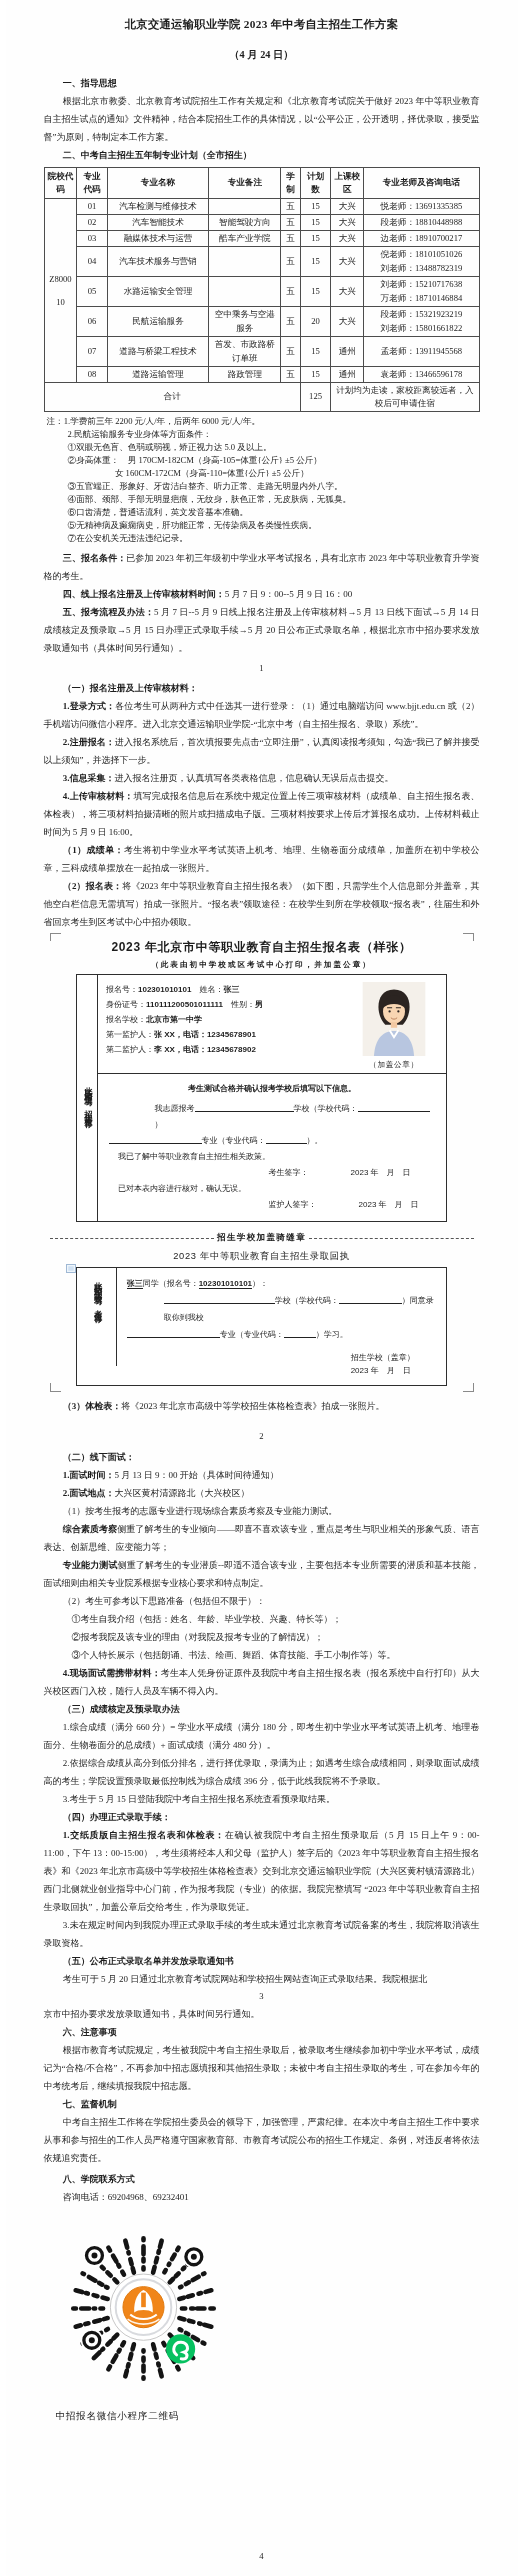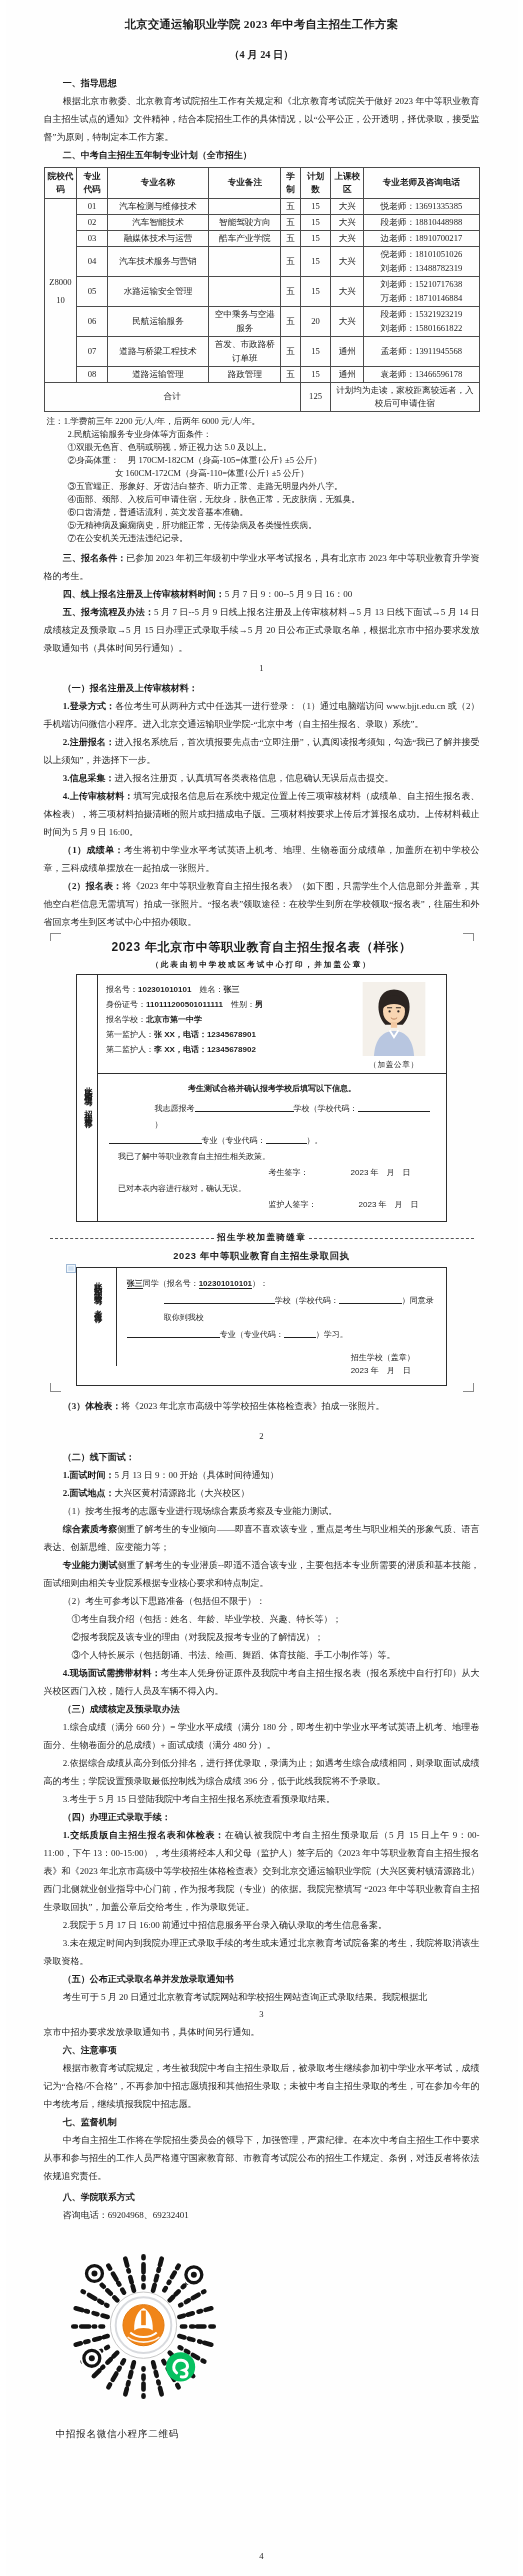--- a/index.html
+++ b/index.html
@@ -12,21 +12,21 @@
   .ind{text-indent:2.15em;}
   .b{font-weight:700;}
   .mt{margin-top:4px;}
   .pn{text-align:center;font-size:8.6px;line-height:14.6px;margin:4px 0;}
   
   table.plan{width:100%;border-collapse:collapse;margin-top:2.7px;font-size:8.6px;}
   table.plan th,table.plan td{border:0.7px solid #4c4c4c;text-align:center;padding:0.7px 2px;line-height:13.3px;}
   table.plan{border:1.3px solid #3c3c3c;}
   table.plan th{font-weight:700;height:29px;}
   td.tl{text-align:left;padding-left:4px;}
-  .codewrap{width:25px;margin:0 auto;word-break:break-all;line-height:18px;}
+  .codewrap{width:25px;margin:0 auto;word-break:break-all;line-height:23px;}
   tr.r1{height:16px;} tr.r2{height:30px;} tr.rt{height:28px;}
   
   .notes{margin-top:2.7px;font-size:8.6px;line-height:13px;}
   .n1{padding-left:.35em;} .n2{padding-left:2.8em;} .n3{padding-left:8.3em;}
   
   .form-wrap{width:371px;margin:8px auto 0;position:relative;font-family:"Liberation Sans","DejaVu Sans",sans-serif;}
   .crop{position:absolute;width:10px;height:7.3px;border-color:#8a8a8a;}
   .crop.tl{left:-26.5px;top:-6.6px;border-left:1.3px solid #8a8a8a;border-top:1.3px solid #8a8a8a;border-color:#8a8a8a;}
   .crop.tr{right:-26.5px;top:-6.6px;border-right:1.3px solid #8a8a8a;border-top:1.3px solid #8a8a8a;}
   .crop.bl{left:-26.5px;bottom:-5.3px;border-left:1.3px solid #8a8a8a;border-bottom:1.3px solid #8a8a8a;}
@@ -44,21 +44,21 @@
   .fsecB{border-top:1.3px solid #2e2e2e;padding:5.3px 10.6px 8px;font-size:8px;line-height:16px;}
   .fhead{text-align:center;font-weight:700;margin:1.3px 0 4px;}
   .ul{display:inline-block;border-bottom:0.7px solid #222;height:8.6px;vertical-align:-1.3px;}
   .w150{width:99px;} .w110{width:72px;} .w140{width:93px;} .w60{width:41px;}
   .w170{width:111px;} .w95{width:63px;} .w50{width:32px;}
   .srow{display:flex;font-size:8px;line-height:16px;}
   .srow .sg1{margin-left:160px;} .srow .sg2{margin-left:42px;}
   .dashline{display:flex;align-items:center;margin:10.6px -26.5px 5.3px -26.5px;}
   .dseg{flex:1;border-top:1.3px dashed #555;height:0;}
   .dtext{font-weight:700;font-size:8.6px;padding:0 2.7px;letter-spacing:1.3px;}
-  .r-title{text-align:center;font-weight:700;font-size:9.3px;letter-spacing:0.7px;margin-top:2.7px;}
+  .r-title{text-align:center;font-weight:400;font-size:9.3px;letter-spacing:0.7px;margin-top:2.7px;}
   .rbox{border:1.3px solid #2e2e2e;display:flex;margin-top:4.6px;position:relative;background:#fff;}
   .rside{width:34px;border-right:1.3px solid #2e2e2e;writing-mode:vertical-rl;font-weight:700;font-size:8px;
          letter-spacing:2px;height:85px;padding:6.6px 2.7px;display:flex;align-items:center;}
   .rmain{flex:1;padding:6.6px 9.3px 8px;font-size:8px;line-height:17px;min-width:0;}
   .ulv{border-bottom:0.7px solid #222;font-weight:700;}
   .sealblk{text-align:left;margin-left:224px;font-size:8px;line-height:12.6px;margin-top:9.3px;}
   .anchor-ic{position:absolute;left:-10.6px;top:-4px;width:7.3px;height:7.3px;background:#cfe0f2;border:0.7px solid #9fb8d4;
              box-shadow:inset 0 0 0 1.3px #eef5fb;}
   
   a.weblink{text-decoration:underline;}
@@ -206,21 +206,21 @@
     </tbody>
       </table>
 
     <div class="notes">
       <div class="n1">注：1.学费前三年 2200 元/人/年，后两年 6000 元/人/年。</div>
       <div class="n2">2.民航运输服务专业身体等方面条件：</div>
       <div class="n2">①双眼无色盲、色弱或弱视，矫正视力达 5.0 及以上。</div>
       <div class="n2">②身高体重：　男 170CM-182CM（身高-105=体重{公斤} ±5 公斤）</div>
       <div class="n3">女 160CM-172CM（身高-110=体重{公斤} ±5 公斤）</div>
       <div class="n2">③五官端正、形象好、牙齿洁白整齐、听力正常、走路无明显内外八字。</div>
-      <div class="n2">④面部、颈部、入校后可申请住宿，无纹身，肤色正常，无皮肤病，无狐臭。</div>
+      <div class="n2">④面部、颈部、手部无明显疤痕，无纹身，肤色正常，无皮肤病，无狐臭。</div>
       <div class="n2">⑥口齿清楚，普通话流利，英文发音基本准确。</div>
       <div class="n2">⑤无精神病及癫痫病史，肝功能正常，无传染病及各类慢性疾病。</div>
       <div class="n2">⑦在公安机关无违法违纪记录。</div>
     </div>
 
     <div class="p ind mt"><b>三、报名条件：</b><span>已参加 2023 年初三年级初中学业水平考试报名，具有北京市 2023 年中等职业教育升学资格的考生。</span></div>
     <div class="p ind"><b>四、线上报名注册及上传审核材料时间：</b><span>5 月 7 日 9：00--5 月 9 日 16：00</span></div>
     <div class="p ind"><b>五、报考流程及办法：</b><span>5 月 7 日--5 月 9 日线上报名注册及上传审核材料→5 月 13 日线下面试→5 月 14 日成绩核定及预录取→5 月 15 日办理正式录取手续→5 月 20 日公布正式录取名单，根据北京市中招办要求发放录取通知书（具体时间另行通知）。</span></div>
 
     <div class="pn">1</div>
@@ -324,21 +324,20 @@
     <div class="p" style="padding-left:3.1em;">③个人特长展示（包括朗诵、书法、绘画、舞蹈、体育技能、手工小制作等）等。</div>
     <div class="p ind"><b>4.现场面试需携带材料：</b><span>考生本人凭身份证原件及我院中考自主招生报名表（报名系统中自行打印）从大兴校区西门入校，随行人员及车辆不得入内。</span></div>
 
     <div class="p ind b">（三）成绩核定及预录取办法</div>
     <div class="p ind">1.综合成绩（满分 660 分）= 学业水平成绩（满分 180 分，即考生初中学业水平考试英语上机考、地理卷面分、生物卷面分的总成绩）+ 面试成绩（满分 480 分）。</div>
     <div class="p ind">2.依据综合成绩从高分到低分排名，进行择优录取，录满为止；如遇考生综合成绩相同，则录取面试成绩高的考生；学院设置预录取最低控制线为综合成绩 396 分，低于此线我院将不予录取。</div>
     <div class="p ind">3.考生于 5 月 15 日登陆我院中考自主招生报名系统查看预录取结果。</div>
 
     <div class="p ind b">（四）办理正式录取手续：</div>
     <div class="p ind"><b>1.交纸质版自主招生报名表和体检表：</b><span>在确认被我院中考自主招生预录取后（5 月 15 日上午 9：00-11:00，下午 13：00-15:00），考生须将经本人和父母（监护人）签字后的《2023 年中等职业教育自主招生报名表》和《2023 年北京市高级中等学校招生体格检查表》交到北京交通运输职业学院（大兴区黄村镇清源路北）西门北侧就业创业指导中心门前，作为报考我院（专业）的依据。我院完整填写 “2023 年中等职业教育自主招生录取回执”，加盖公章后交给考生，作为录取凭证。</span></div>
-    <div class="p ind">2.我院于 5 月 17 日 16:00 前通过中招信息服务平台录入确认录取的考生信息备案。</div>
     <div class="p ind">3.未在规定时间内到我院办理正式录取手续的考生或未通过北京教育考试院备案的考生，我院将取消该生录取资格。</div>
 
     <div class="p ind b">（五）公布正式录取名单并发放录取通知书</div>
     <div class="p ind">考生可于 5 月 20 日通过北京教育考试院网站和学校招生网站查询正式录取结果。我院根据北</div>
     <div class="pn" style="margin:1.3px 0;">3</div>
     <div class="p">京市中招办要求发放录取通知书，具体时间另行通知。</div>
 
     <div class="p ind b">六、注意事项</div>
     <div class="p ind">根据市教育考试院规定，考生被我院中考自主招生录取后，被录取考生继续参加初中学业水平考试，成绩记为“合格/不合格”，不再参加中招志愿填报和其他招生录取；未被中考自主招生录取的考生，可在参加今年的中考统考后，继续填报我院中招志愿。</div>
 

